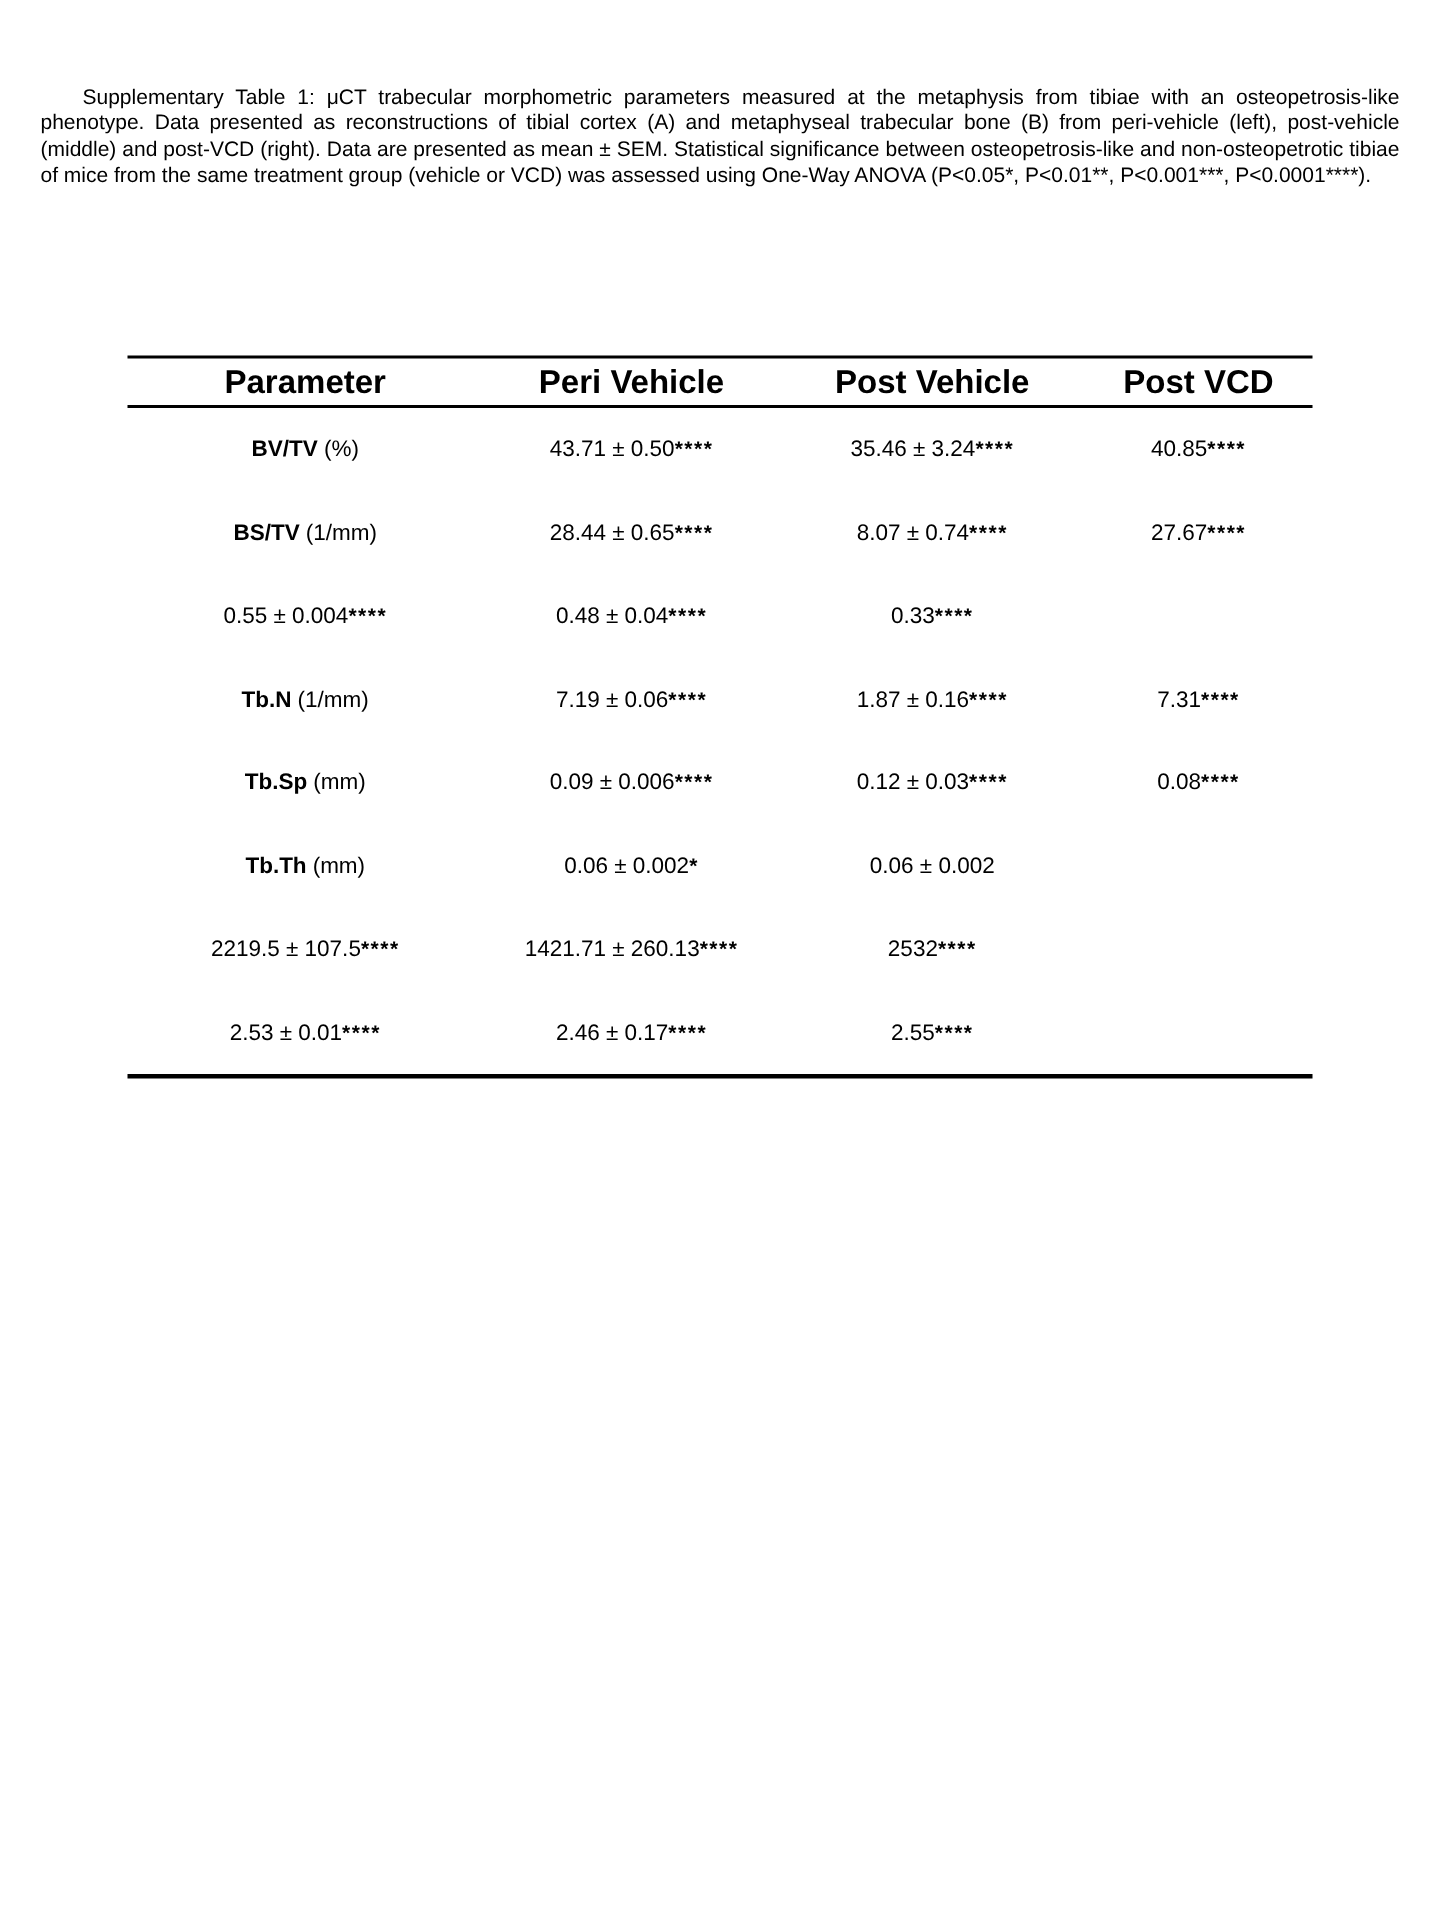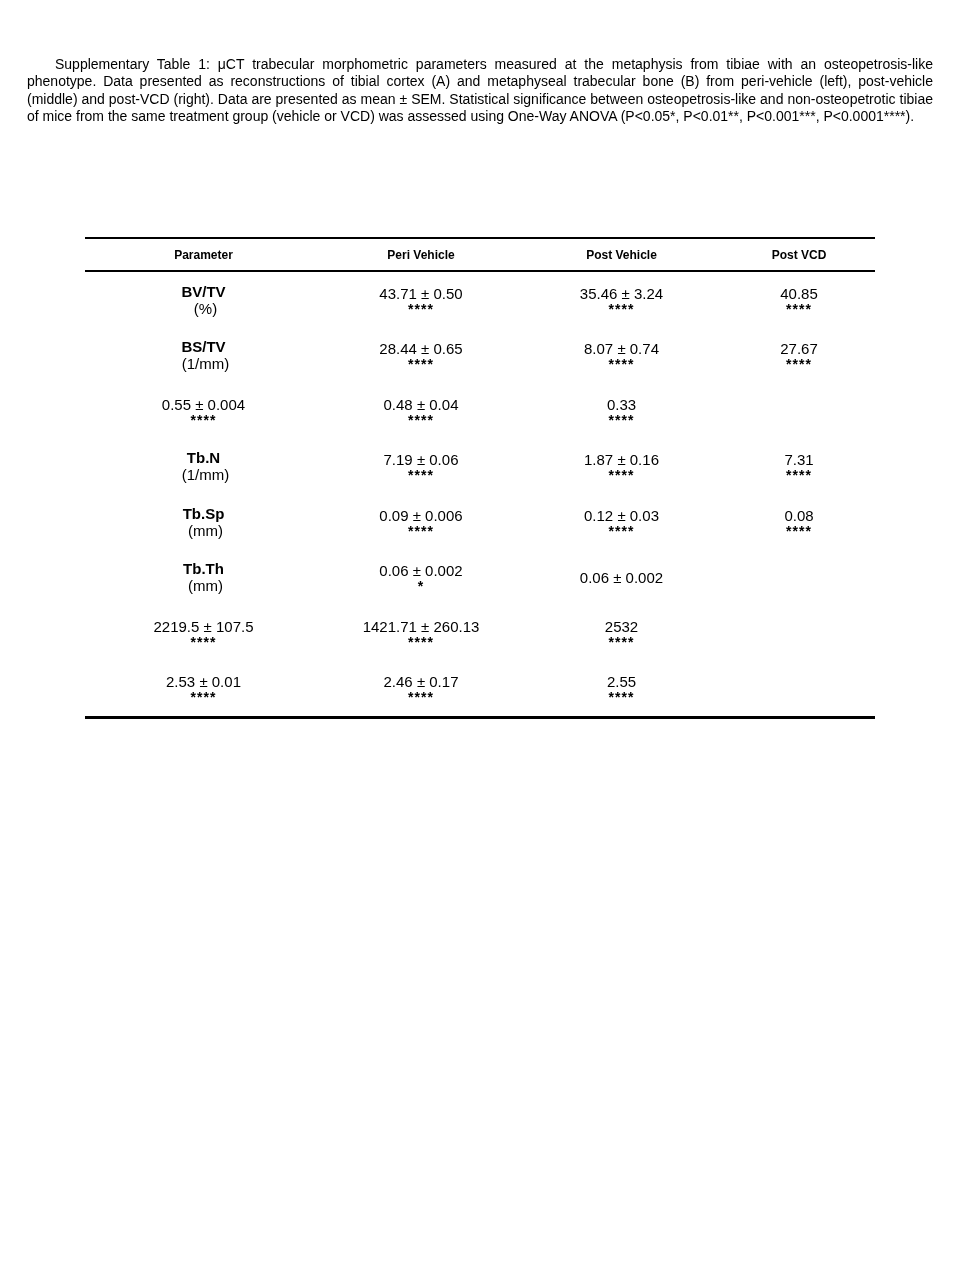--- a/index.html
+++ b/index.html
@@ -41,34 +41,33 @@
     grid-template-columns: 237px 198px 203px 152px;
   }
   .thead {
     height: 31px;
     border-bottom: 2px solid #000;
     align-items: center;
   }
   .th {
     text-align: center;
     font-weight: bold;
-    font-size: 12px;
+    font-size: 22px;
   }
   .trow {
     height: 55.5px;
   }
   .cell {
     display: flex;
-    flex-direction: column;
     justify-content: center;
     align-items: center;
   }
   .param-cell {
     display: flex;
-    flex-direction: column;
+    flex-direction: row;
     justify-content: center;
     align-items: center;
     font-size: 15px;
   }
   .pname { font-weight: bold; }
   .punit { margin-left: 4px; }
   .val {
     font-size: 15px;
     line-height: 19px;
     white-space: nowrap;

